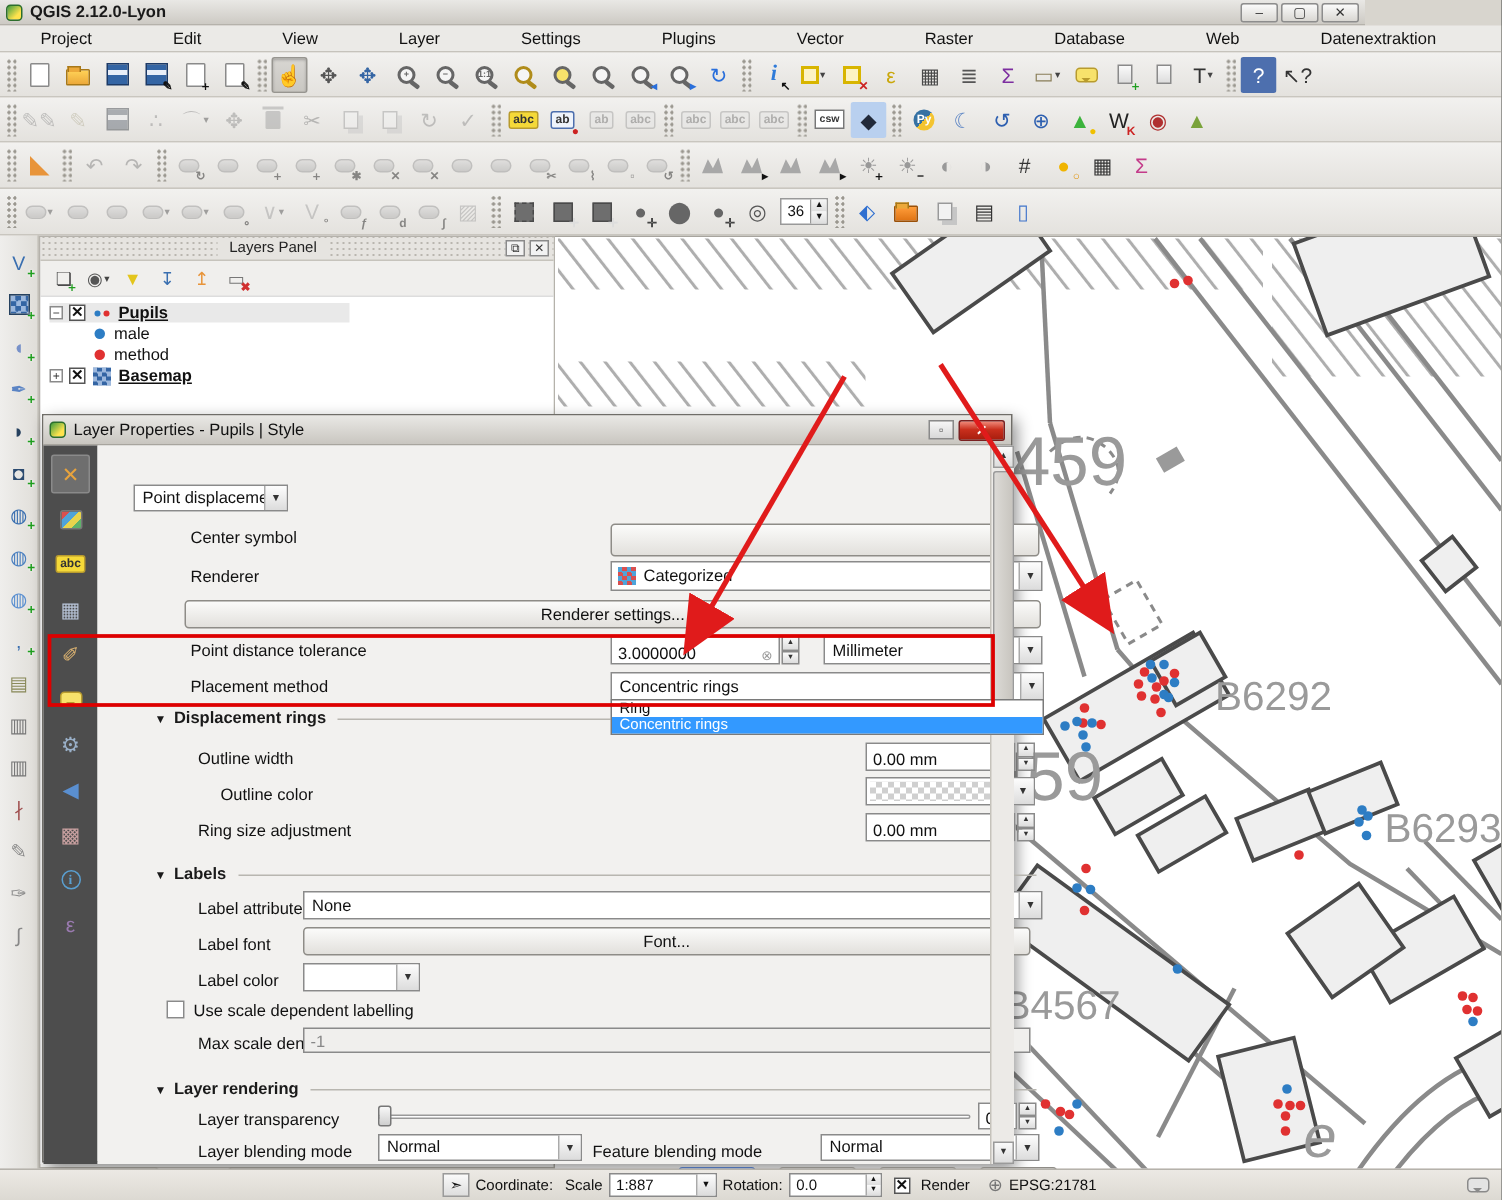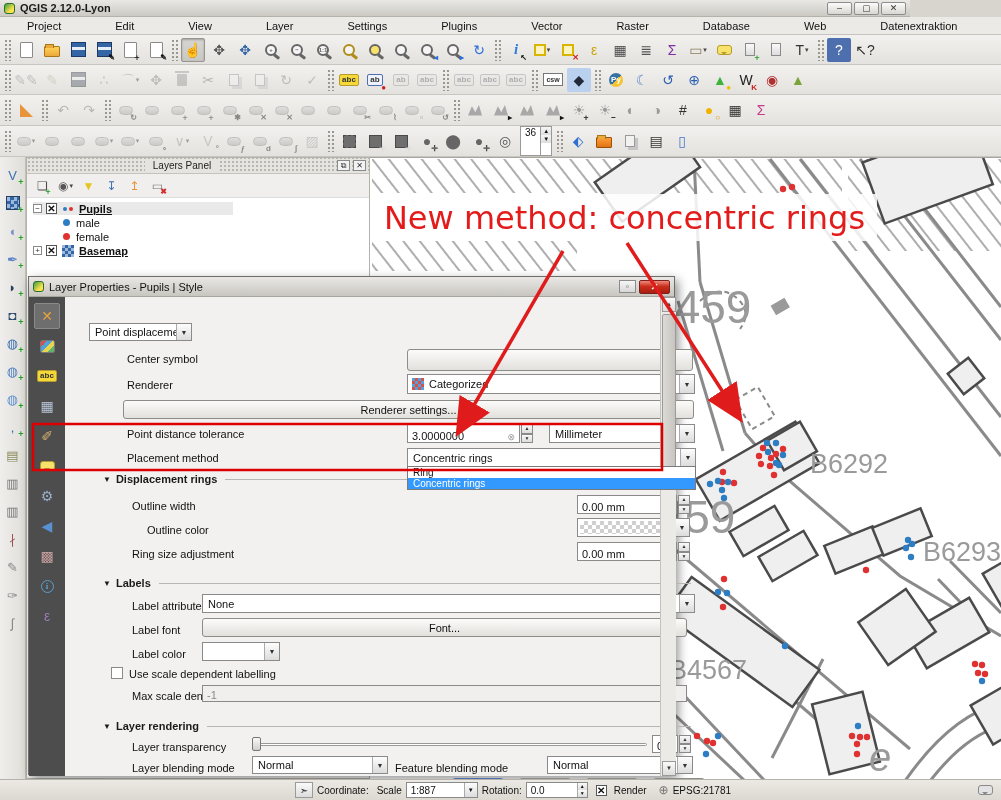--- a/index.html
+++ b/index.html
@@ -18,21 +18,21 @@
   
   .tbrow{position:absolute;left:0;width:1001px;display:flex;align-items:center;background:linear-gradient(#f2f1ef,#e4e2de);border-bottom:1px solid #c9c6bf;padding-left:2px;}
   #tb1{top:35px;height:30px}#tb2{top:65px;height:30px}#tb3{top:95px;height:31px}#tb4{top:126px;height:31px}
   .grip{width:7px;height:22px;margin:0 2px;background-image:radial-gradient(#9a978f 1px,transparent 1.2px);background-size:4px 4px;}
   .tbi{position:relative;display:inline-flex;align-items:center;justify-content:center;width:24px;height:24px;margin:1px;border:1px solid transparent;border-radius:2px;font-size:14px;cursor:default;}
   .tbi .g{display:inline-flex;align-items:center;justify-content:center;line-height:1;}
   .tbi .sub{position:absolute;right:0px;bottom:-1px;font-size:8px;font-weight:bold;line-height:1;}
   .tbi .caret{font-size:7px;color:#444;margin-left:1px;}
   .tbi.pressed{border:1px solid #979590;background:linear-gradient(#d8d6d2,#c9c7c2);box-shadow:inset 0 1px 2px rgba(0,0,0,.25);}
   .tbi.disabled{opacity:.45;filter:grayscale(.8);}
-  .tspin{display:inline-flex;border:1px solid #999;background:#fff;height:30px;margin:0 2px;}
+  .tspin{display:inline-flex;align-items:center;border:1px solid #999;background:#fff;height:18px;margin:0 2px;}
   .tspin .val{padding:0 4px;font-size:10px;}
   .tspin .ud{display:flex;flex-direction:column;border-left:1px solid #999;}
   .tspin .ud span{font-size:6px;line-height:8px;padding:0 2px;background:linear-gradient(#f6f6f6,#ddd);}
   
   .kp .g{width:13px;height:16px;background:#fff;border:1px solid #8a8a8a;border-radius:1px;}
   .kf .g{width:16px;height:11px;background:linear-gradient(#ffd257,#eca93a);border:1px solid #a87818;border-radius:1px;margin-top:3px;position:relative;}
   .kf .g::before{content:"";position:absolute;left:0;top:-3px;width:7px;height:3px;background:#eca93a;border:1px solid #a87818;border-bottom:none;}
   .kf2 .g{background:linear-gradient(#ff9d3a,#e07414);border-color:#9a5008;}
   .kd .g{width:15px;height:15px;border:1px solid #1d3a66;background:linear-gradient(180deg,#3465a4 0 28%,#e8eef8 28% 55%,#3465a4 55%);}
   .kz .g{width:12px;height:12px;border:2px solid currentColor;border-radius:50%;font-size:6px;font-weight:bold;position:relative;color:#666;background:#f5f5f5;}
@@ -696,23 +696,20 @@
           <circle cx="911" cy="556" r="3.2" fill="#2d7dc4"></circle>
           <circle cx="718" cy="591" r="3.2" fill="#2d7dc4"></circle>
           <circle cx="727" cy="592" r="3.2" fill="#2d7dc4"></circle>
           <circle cx="785" cy="645" r="3.2" fill="#2d7dc4"></circle>
           <circle cx="718" cy="735" r="3.2" fill="#2d7dc4"></circle>
           <circle cx="706" cy="753" r="3.2" fill="#2d7dc4"></circle>
           <circle cx="858" cy="725" r="3.2" fill="#2d7dc4"></circle>
           <circle cx="982" cy="680" r="3.2" fill="#2d7dc4"></circle>
         </g>
     </svg>
-    <div class="anno-band">
-      <span id="annotext" style="color: rgb(227, 27, 27);">New method: concentric rings</span>
-    </div>
   </div>
 
   <div class="rail" id="rail">
       <span class="tbi">
         <span class="g" style="color: rgb(58, 111, 176);">V</span>
         <span class="plusbadge">+</span>
       </span>
       <span class="tbi kchecker">
         <span class="g"></span>
         <span class="plusbadge">+</span>
@@ -810,21 +807,21 @@
             <span style="width:4px;height:4px;border-radius:50%;background:#e03131;margin:1px;"></span>
           </span>
           <b>Pupils</b>
         </div>
         <div class="trow childrow">
           <span class="dot" style="background: rgb(45, 125, 196);"></span>
           <span class="lbl" style="margin-left: 6px;">male</span>
         </div>
         <div class="trow childrow">
           <span class="dot" style="background: rgb(224, 49, 49);"></span>
-          <span class="lbl" style="margin-left: 6px;">female</span>
+          <span class="lbl" style="margin-left: 6px;">method</span>
         </div>
         <div class="trow lname">
           <span class="exp">+</span>
           <span class="cb">✕</span>
           <span class="sym" style="width: 12px; height: 12px; background: repeating-conic-gradient(rgb(52, 101, 164) 0deg, rgb(52, 101, 164) 25%, rgb(157, 184, 221) 0deg, rgb(157, 184, 221) 50%) 0% 0% / 6px 6px;"></span>
           <b>Basemap</b>
         </div>
       </div>
   </div>
 

